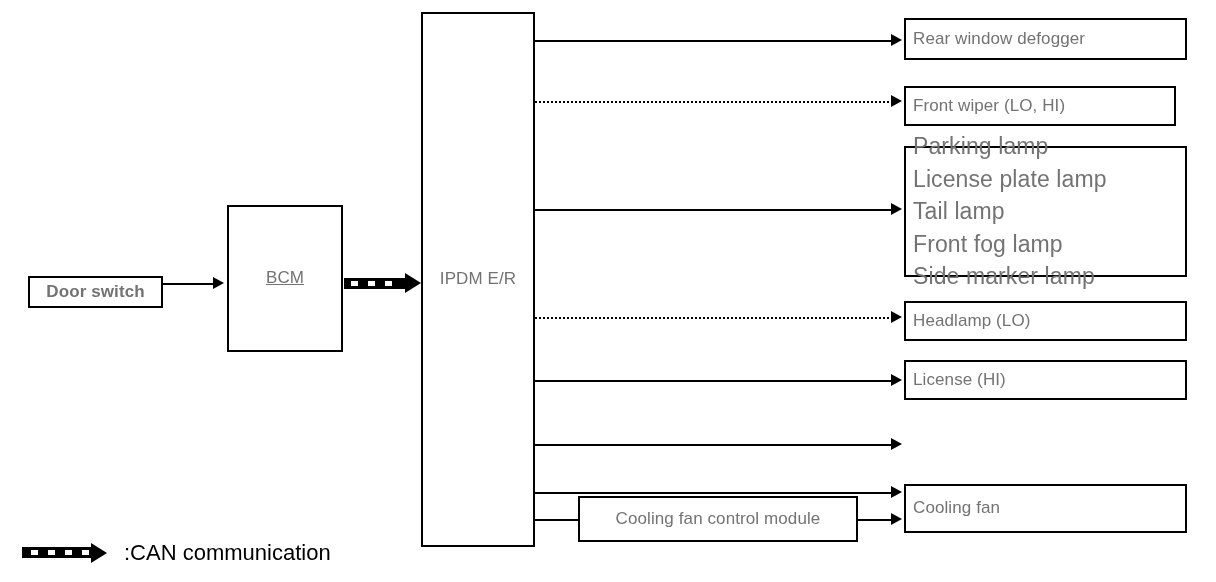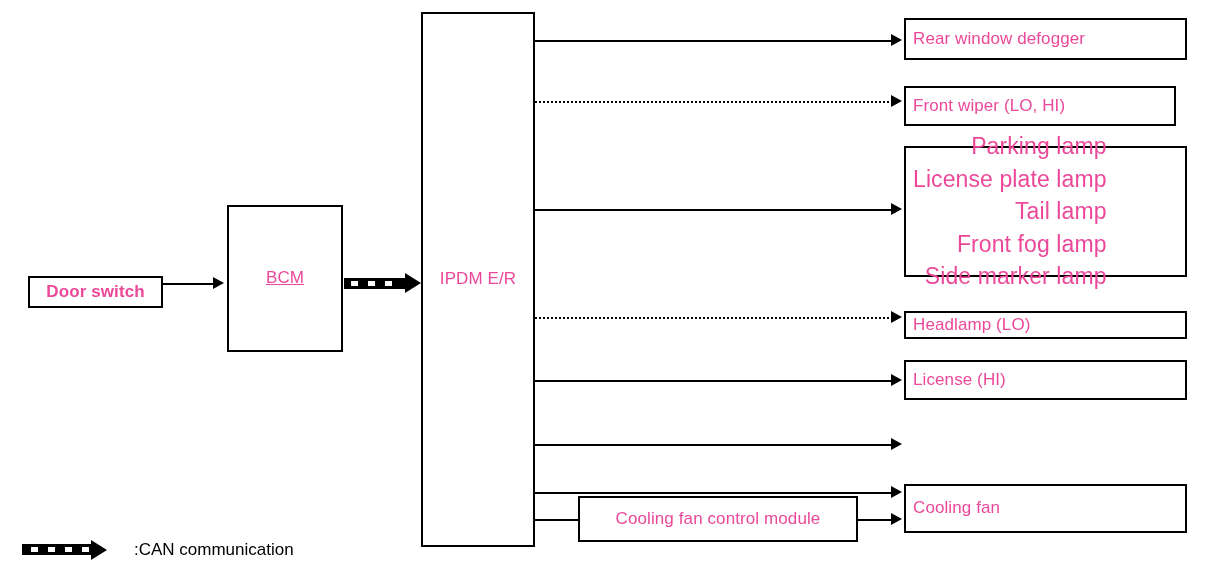--- a/index.html
+++ b/index.html
@@ -23,22 +23,21 @@
   .node {
     position: absolute;
     box-sizing: border-box;
     border: 2px solid #000;
     background: #fff;
     display: flex;
     align-items: center;
     font-size: 17px;
     line-height: 1.32;
     letter-spacing: 0.1px;
-    color: #ec4899;
-    text-align: right;
+    color: #737373;
   }
   .node.center  { justify-content: center; }
   .node.leftpad { justify-content: flex-start; padding-left: 7px; }
 
   .node-label { white-space: pre-line; }
 
   
   .lamp-list {
     white-space: pre-line;
     line-height: 1.42;
@@ -91,23 +90,23 @@
     position: absolute;
     display: flex;
     align-items: center;
   }
   #legend .legend-glyph {
     position: relative;
     width: 96px;
     height: 20px;
   }
   #legend .legend-text {
-    font-size: 17px;
+    font-size: 22px;
     white-space: pre;
-    margin-left: 16px;
+    margin-left: 6px;
   }
 </style>
 </head>
 <body>
 
 <div id="stage">
 
   <div class="node center" style="left:28px; top:276px; width:135px; height:32px;font-weight:bold;">
     <span class="node-label">Door switch</span>
   </div>
@@ -169,21 +168,21 @@
   </div>
 
   <div class="node leftpad" style="left:904px; top:146px; width:283px; height:131px; align-items:center;">
     <span class="lamp-list">Parking lamp
 License plate lamp
 Tail lamp
 Front fog lamp
 Side marker lamp</span>
   </div>
 
-  <div class="node leftpad" style="left:904px; top:311px; width:283px; height:28px;">
+  <div class="node leftpad" style="left:904px; top:301px; width:283px; height:40px;">
     <span class="node-label">Headlamp (LO)</span>
   </div>
 
   <div class="node leftpad" style="left:904px; top:360px; width:283px; height:40px;">
     <span class="node-label">License (HI)</span>
   </div>
 
 
   <div class="node leftpad" style="left:904px; top:484px; width:283px; height:49px;">
     <span class="node-label">Cooling fan</span>

